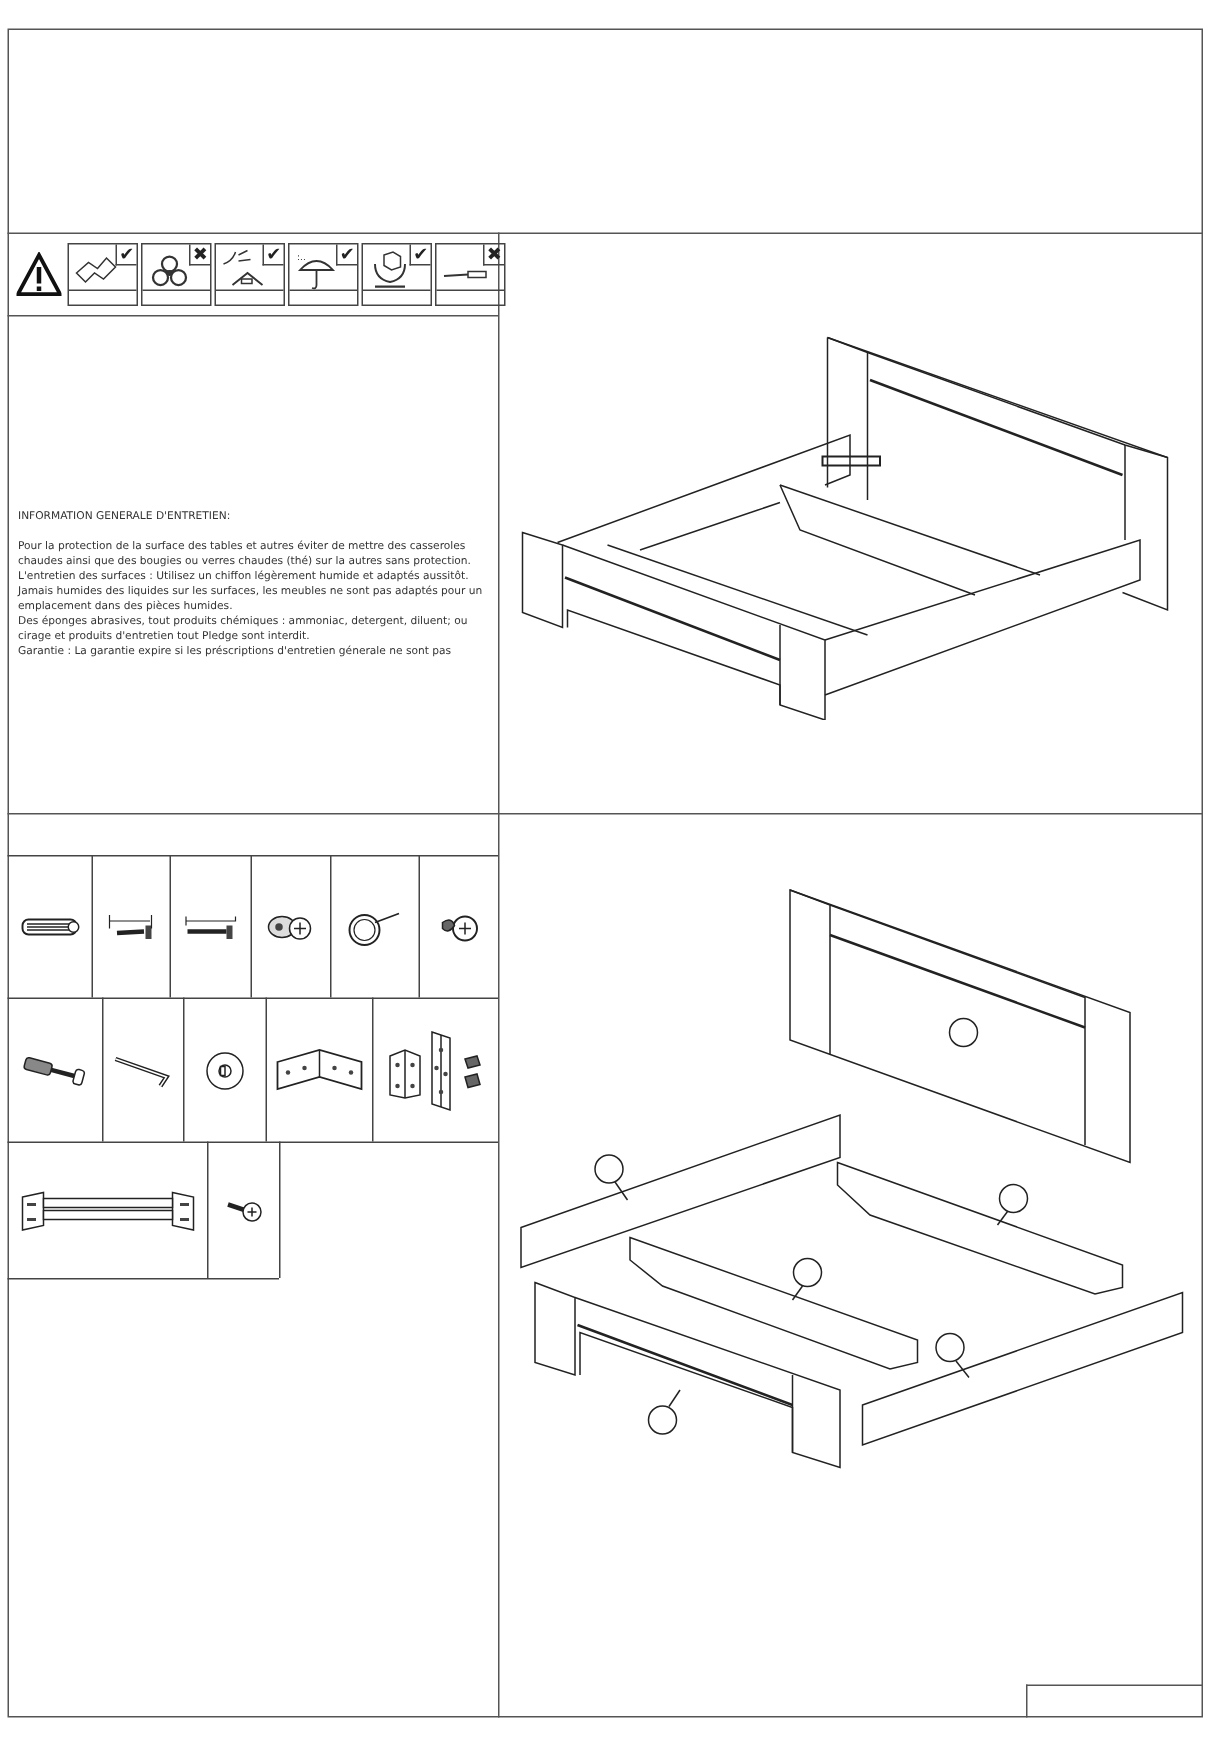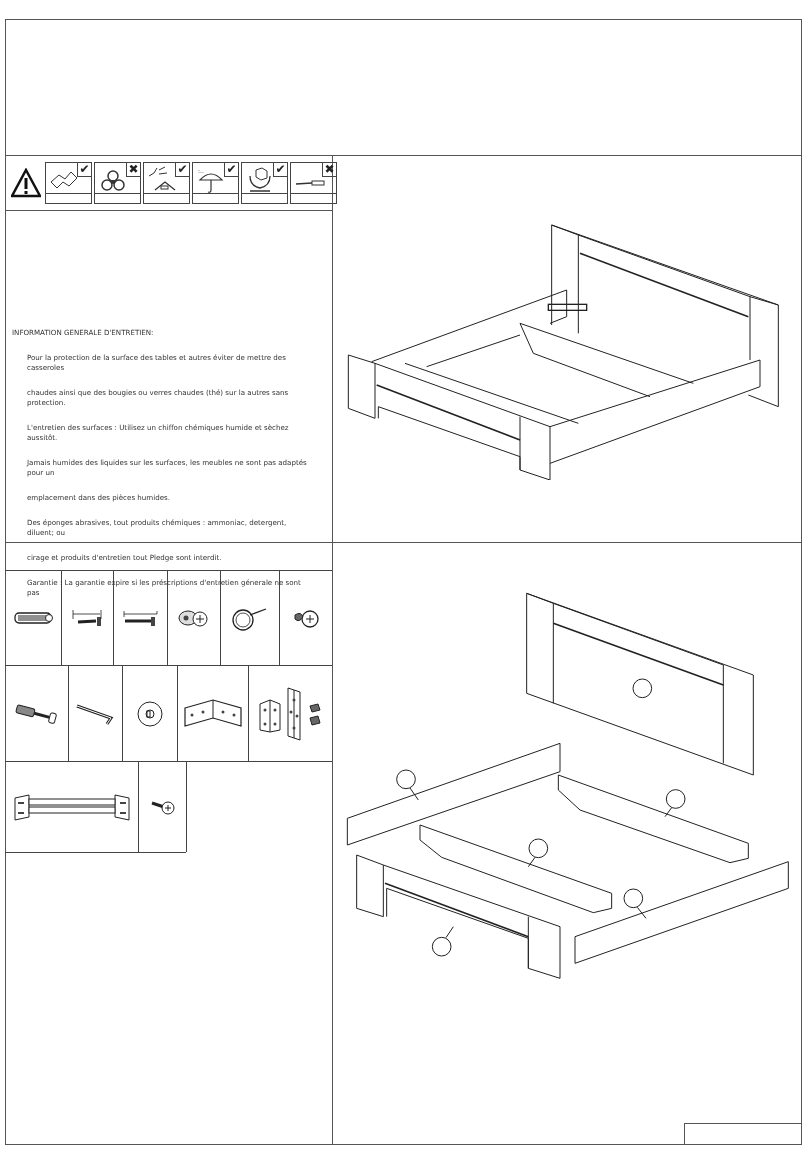--- a/index.html
+++ b/index.html
@@ -7,23 +7,23 @@
   .frame{position:absolute;left:5px;top:19px;width:797px;height:1126px;border:1.5px solid #555;box-sizing:border-box;}
   .hline{position:absolute;height:0;border-top:1.5px solid #555;}
   .vline{position:absolute;width:0;border-left:1.5px solid #555;}
   .thin{border-color:#444;border-width:1px;}
   .pictos{position:absolute;left:7px;top:160px;height:46px;display:flex;align-items:center;}
   .warn{width:30px;height:30px;margin:0 4px 0 4px;}
   .picto{position:relative;width:47px;height:42px;border:1px solid #444;box-sizing:border-box;margin-right:2px;}
   .picto .mark{position:absolute;right:0;top:0;width:13px;height:13px;border-left:1px solid #444;border-bottom:1px solid #444;font-size:12px;line-height:13px;text-align:center;font-weight:bold;}
   .picto .foot{position:absolute;left:0;right:0;bottom:0;height:9px;border-top:1px solid #444;}
   .picto svg{position:absolute;left:3px;top:3px;}
-  .info{position:absolute;left:12px;top:328px;width:310px;font-size:7.1px;line-height:10px;color:#333;}
+  .info{position:absolute;left:12px;top:339px;width:310px;font-size:7.1px;line-height:10px;color:#333;}
   .info h4{margin:0 0 10px 0;font-weight:normal;font-size:7.1px;}
-  .info p{margin:15px;}
+  .info p{margin:0;}
   .cell{position:absolute;display:flex;align-items:center;justify-content:center;}
   .panel{position:absolute;}
 </style>
 </head>
 <body>
 
 <div class="frame"></div>
 
 <div class="hline" style="left:5px;top:155px;width:797px;"></div>
 <div class="vline" style="left:332px;top:155px;height:990px;"></div>
@@ -109,21 +109,21 @@
       </svg>
     <span class="mark">✖</span>
     <div class="foot"></div>
   </div>
 </div>
 
 <div class="info">
   <h4>INFORMATION GENERALE D'ENTRETIEN:</h4>
   <p>Pour la protection de la surface des tables et autres éviter de mettre des casseroles</p>
   <p>chaudes ainsi que des bougies ou verres chaudes (thé) sur la autres sans protection.</p>
-  <p>L'entretien des surfaces : Utilisez un chiffon chémiques humide et sèchez aussitôt.</p>
+  <p>L'entretien des surfaces : Utilisez un chiffon légèrement humide et adaptés aussitôt.</p>
   <p>Jamais humides des liquides sur les surfaces, les meubles ne sont pas adaptés pour un</p>
   <p>emplacement dans des pièces humides.</p>
   <p>Des éponges abrasives, tout produits chémiques : ammoniac, detergent, diluent; ou</p>
   <p>cirage et produits d'entretien tout Pledge sont interdit.</p>
   <p>Garantie : La garantie expire si les préscriptions d'entretien génerale ne sont pas</p>
 </div>
 
 <div class="cell" style="left:6px;top:571px;width:55px;height:94px;">
   <svg width="40" height="14" viewBox="0 0 40 14">
       <rect x="1" y="2" width="36" height="10" rx="4" fill="#fff" stroke="#222" stroke-width="1.3"></rect>

